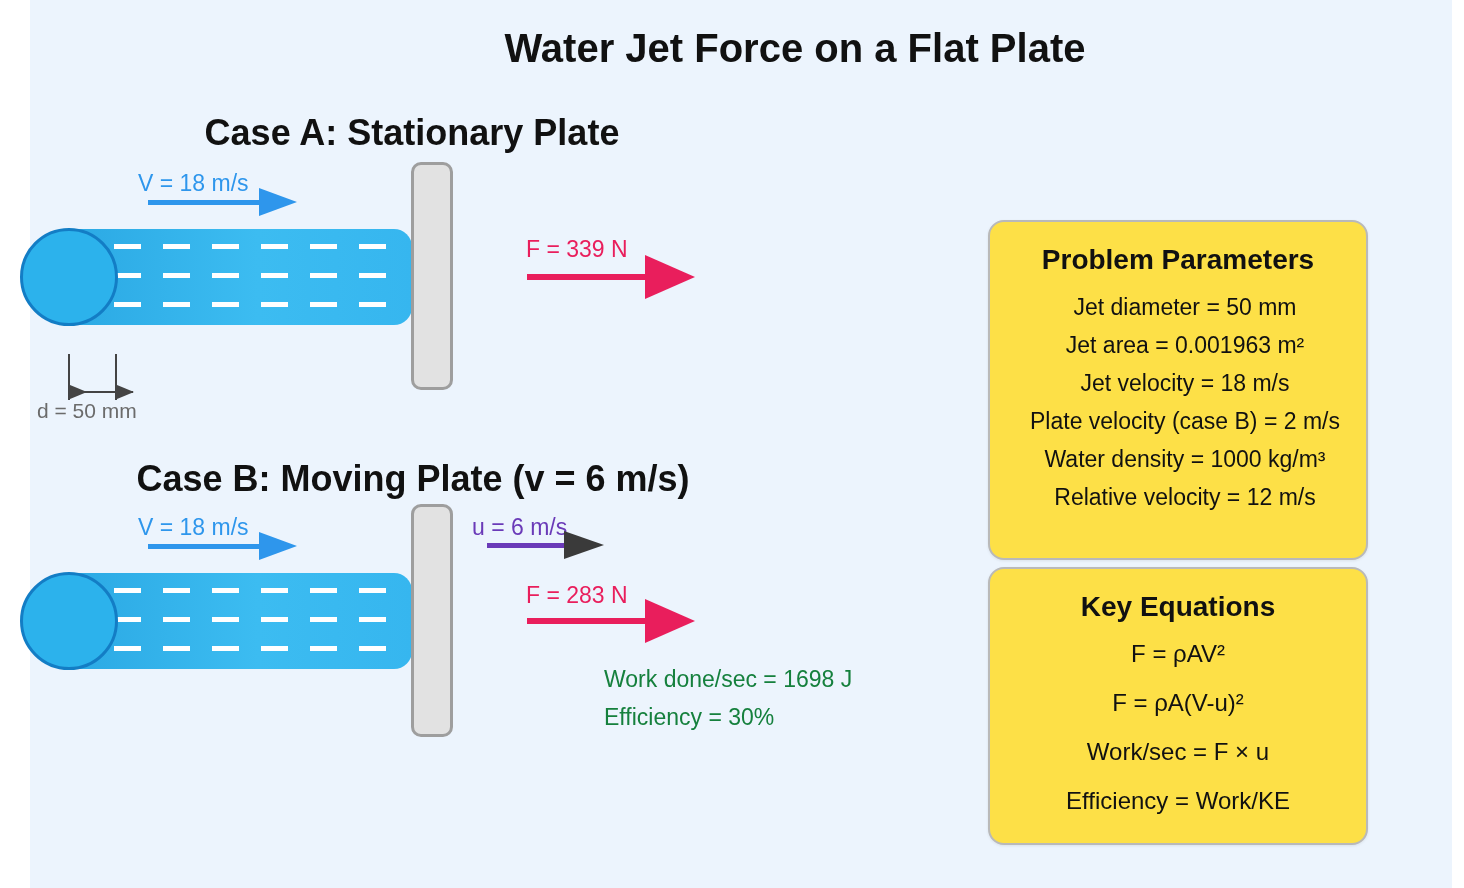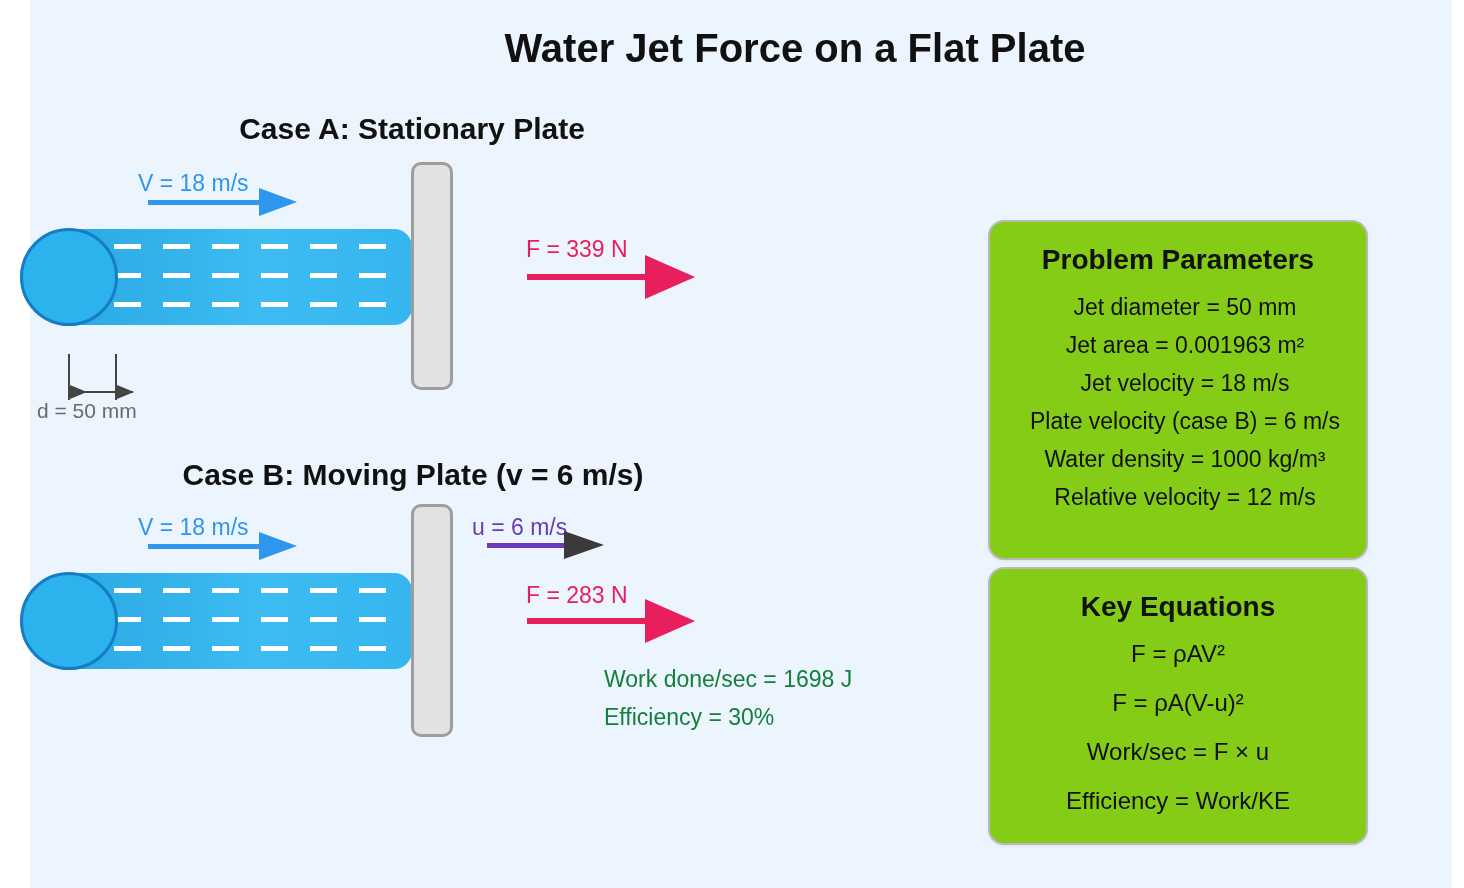--- a/index.html
+++ b/index.html
@@ -1,21 +1,21 @@
 <!DOCTYPE html>
 <html><head>
 <meta charset="utf-8">
 <style>
   html,body{margin:0;padding:0;background:#ffffff;}
   .page{position:relative;width:1452px;height:888px;overflow:hidden;
         font-family:"Liberation Sans",sans-serif;background:#ffffff;}
   .bg{position:absolute;left:30px;top:0;width:1434px;height:888px;background:#ecf4fd;}
   .main-title{position:absolute;left:795px;top:26px;transform:translateX(-50%);
               font-size:40px;font-weight:700;color:#111;white-space:nowrap;margin:0;}
-  .case-heading{position:absolute;transform:translateX(-50%);font-size:30px;
+  .case-heading{position:absolute;transform:translateX(-50%);font-size:36px;
                 font-weight:700;color:#111;white-space:nowrap;}
   .heading-a{left:412px;top:112px;}
   .heading-b{left:413px;top:458px;text-align:right;}
 
   
   .vlabel{position:absolute;left:138px;font-size:23px;color:#2e96ec;white-space:nowrap;}
   .vline{position:absolute;left:148px;width:112px;height:5px;background:#2e96ec;}
   .vhead{position:absolute;left:259px;width:0;height:0;border-top:14px solid transparent;
          border-bottom:14px solid transparent;border-left:38px solid #2e96ec;}
 
@@ -47,21 +47,21 @@
   .dim-v{position:absolute;width:2px;height:46px;top:354px;background:#444;}
   .dim-h{position:absolute;left:69px;top:391px;width:64px;height:2px;background:#444;}
   .dim-head{position:absolute;top:385px;width:0;height:0;border-top:7px solid transparent;
             border-bottom:7px solid transparent;border-left:17px solid #444;}
   .dimlabel{position:absolute;left:37px;top:399px;font-size:21px;color:#6b6b6b;white-space:nowrap;}
 
   
   .result{position:absolute;left:604px;font-size:23px;color:#15803d;white-space:nowrap;}
 
   
-  .panel{position:absolute;left:988px;width:380px;box-sizing:border-box;background:#84cc16;
+  .panel{position:absolute;left:988px;width:380px;box-sizing:border-box;background:#fde047;
          border:2px solid #b9b9b9;border-radius:16px;box-shadow:0 1px 3px rgba(0,0,0,0.08);
          text-align:center;color:#111;}
   .panel-params{top:220px;height:340px;}
   .panel-eqs{top:567px;height:278px;}
   .panel-title{font-size:28px;font-weight:700;margin-top:22px;margin-bottom:12px;}
   .panel-item{font-size:23px;line-height:38px;padding-left:14px;}
   .eq-item{font-size:24px;line-height:49px;}
   .panel-eqs .panel-title{margin-bottom:6px;}
 </style>
 </head>
@@ -120,21 +120,21 @@
   <div class="fhead" style="top:599px;"></div>
 
   <div class="result" style="top:666px;">Work done/sec = 1698 J</div>
   <div class="result" style="top:704px;">Efficiency = 30%</div>
 
   <div class="panel panel-params">
     <div class="panel-title">Problem Parameters</div>
     <div class="panel-item">Jet diameter = 50 mm</div>
     <div class="panel-item">Jet area = 0.001963 m²</div>
     <div class="panel-item">Jet velocity = 18 m/s</div>
-    <div class="panel-item">Plate velocity (case B) = 6 m/s</div>
+    <div class="panel-item">Plate velocity (case B) = 2 m/s</div>
     <div class="panel-item">Water density = 1000 kg/m³</div>
     <div class="panel-item">Relative velocity = 12 m/s</div>
   </div>
 
   <div class="panel panel-eqs">
     <div class="panel-title">Key Equations</div>
     <div class="eq-item">F = ρAV²</div>
     <div class="eq-item">F = ρA(V-u)²</div>
     <div class="eq-item">Work/sec = F × u</div>
     <div class="eq-item">Efficiency = Work/KE</div>

